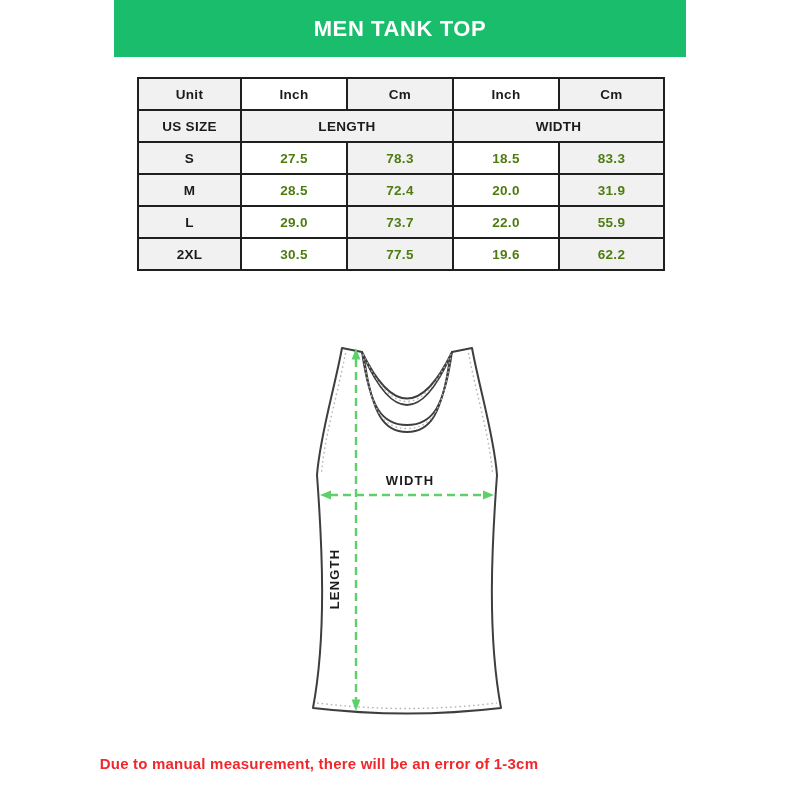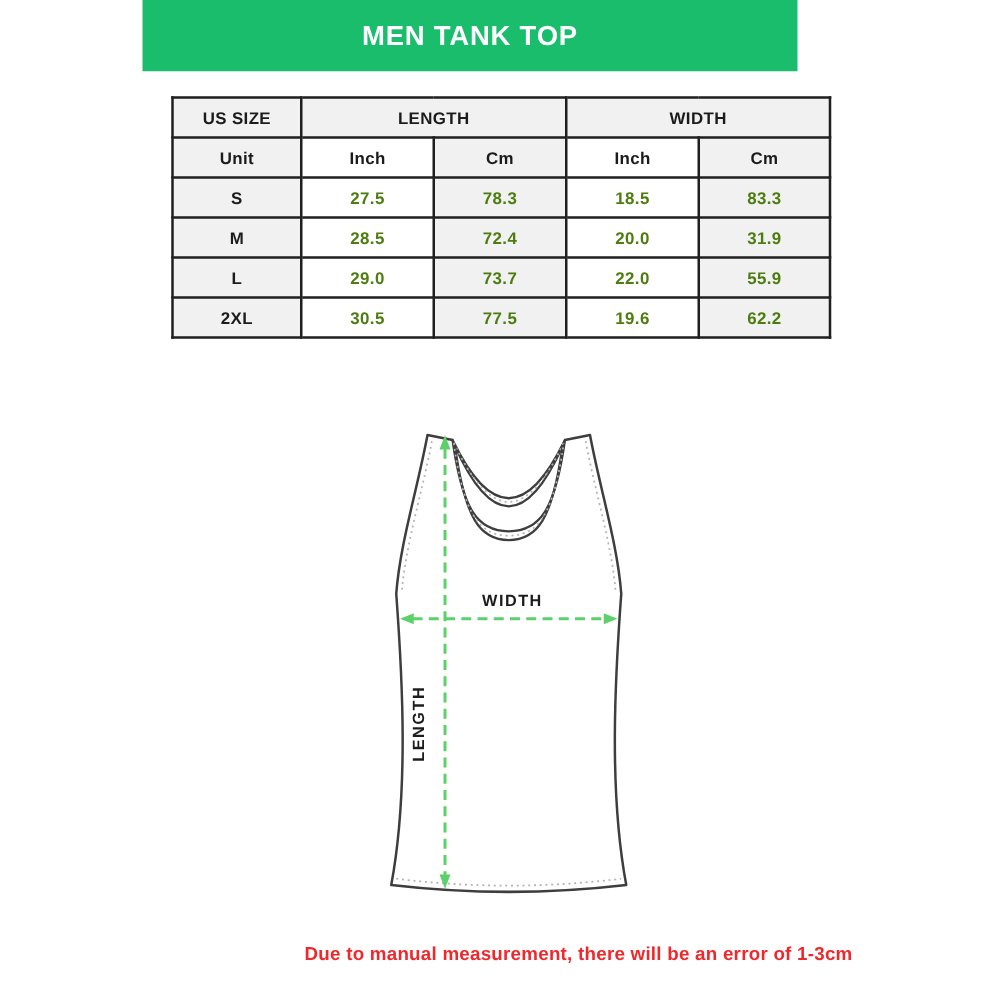--- a/index.html
+++ b/index.html
@@ -2,21 +2,21 @@
 <html><head>
 <meta charset="utf-8">
 <style>
   html,body { margin:0; padding:0; background:#fff; }
   .page {
     position:relative; width:800px; height:800px; background:#fff;
     font-family:"Liberation Sans", sans-serif; overflow:hidden;
   }
   
   .banner {
-    position:absolute; left:114px; top:0; width:524px; height:57px;
+    position:absolute; left:114px; top:0; width:572px; height:57px;
     background:var(--banner-green,#19bd6c);
     display:flex; align-items:center; justify-content:center;
   }
   .banner-title {
     color:#fff; font-size:22px; font-weight:700; letter-spacing:.6px;
   }
   
   .table-wrap { position:absolute; left:137px; top:77px; }
   table.size-table {
     border-collapse:collapse; table-layout:fixed;
@@ -38,22 +38,22 @@
   .diagram { position:absolute; left:270px; top:333px; width:265px; height:395px; }
   .outline { fill:#ffffff; stroke:#3e3e3e; stroke-width:2; stroke-linejoin:round; }
   .seam    { fill:none; stroke:#3e3e3e; stroke-width:1.8; stroke-linecap:round; }
   .dotted  { fill:none; stroke:#b3b3b3; stroke-width:1.4; stroke-dasharray:1.6 3; }
   .arrow   { fill:none; stroke:var(--arrow-green,#5cd169); stroke-width:2.4; stroke-dasharray:8 5; }
   .arrow-head { fill:var(--arrow-green,#5cd169); stroke:none; }
   .dlabel  { font-family:"Liberation Sans", sans-serif; font-size:13px; font-weight:700;
              fill:#1c1c1c; letter-spacing:1.2px; }
   
   .disclaimer {
-    position:absolute; left:0; top:755px; width:638px; text-align:right;
-    color:var(--red,#f0282c); font-size:15px; font-weight:700; letter-spacing:.2px;margin-left:44px;
+    position:absolute; left:0; top:755px; width:638px; text-align:center;
+    color:var(--red,#f0282c); font-size:15px; font-weight:700; letter-spacing:.2px;
   }
 </style>
 </head>
 <body>
 
 <div class="page" style="--banner-green: #19bd6c; --arrow-green: #5cd169; --red: #f0282c; --border: #1f1f1f; --gray: #f1f1f2;">
 
   <div class="banner">
     <span class="banner-title">MEN TANK TOP</span>
   </div>
@@ -62,30 +62,30 @@
     <table class="size-table">
       <colgroup>
         <col style="width:103px">
           <col style="width:106px">
           <col style="width:106px">
         <col style="width:106px">
           <col style="width:105px">
       </colgroup>
       <thead>
         <tr>
-          <th>US SIZE</th>
-          <th colspan="2">LENGTH</th>
-          <th colspan="2">WIDTH</th>
-        </tr>
-        <tr>
           <th>Unit</th>
           <th class="white-col">Inch</th>
           <th>Cm</th>
           <th class="white-col">Inch</th>
           <th>Cm</th>
+        </tr>
+        <tr>
+          <th>US SIZE</th>
+          <th colspan="2">LENGTH</th>
+          <th colspan="2">WIDTH</th>
         </tr>
       </thead>
       <tbody>
     <tr>
       <td class="size">S</td>
       <td>27.5</td>
       <td class="g">78.3</td>
       <td>18.5</td>
       <td class="g">83.3</td>
     </tr>

